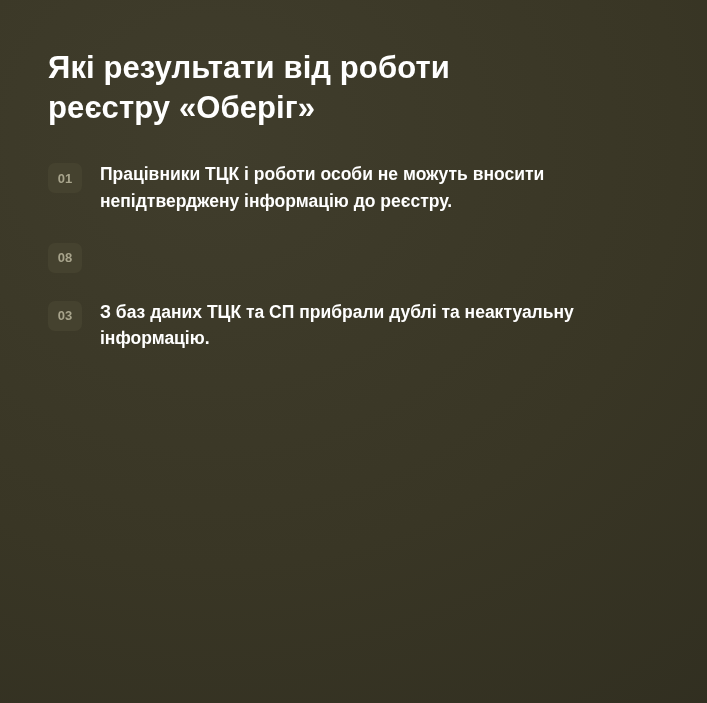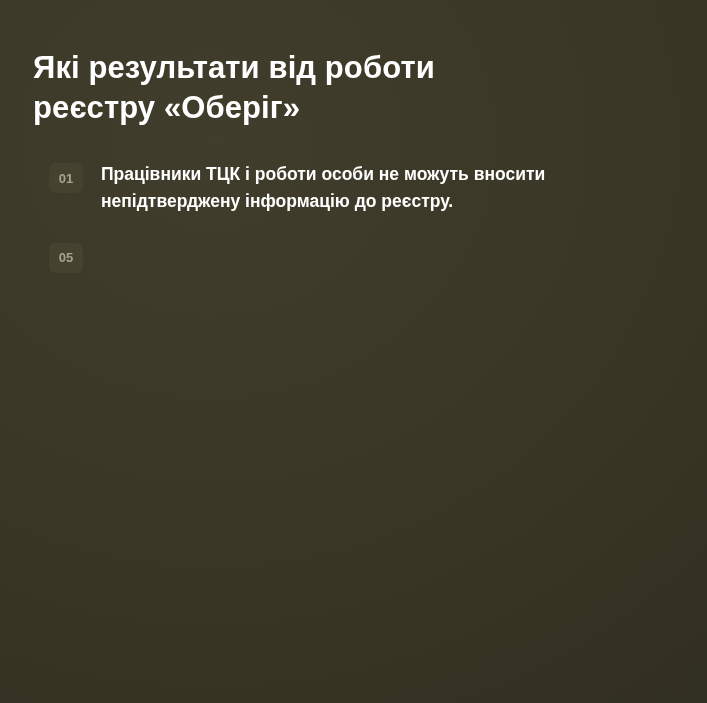--- a/index.html
+++ b/index.html
@@ -12,33 +12,33 @@
     background: #3a3726;
     font-family: "Liberation Sans", sans-serif;
     overflow: hidden;
   }
   .slide {
     position: relative;
     width: 707px;
     height: 703px;
     box-sizing: border-box;
     background: radial-gradient(120% 110% at 30% 20%, #403d2c 0%, #393625 55%, #302e20 100%);
-    padding: 48px 56px 0 33px;
+    padding: 48px 56px 0 48px;
   }
   .slide-title {
     color: #ffffff;
     font-size: 31px;
     line-height: 1.28;
     font-weight: bold;
     letter-spacing: 0.1px;
     margin: 0 0 34px 0;
     max-width: 520px;
   }
   .list {
-    margin: 16px;
+    margin: 0;
     padding: 0;
     list-style: none;
   }
   .list-item {
     display: flex;
     align-items: flex-start;
     margin-bottom: 26px;
   }
   .list-item:last-child {
     margin-bottom: 0;
@@ -74,19 +74,23 @@
   <h1 class="slide-title">Які результати від роботи реєстру «Оберіг»</h1>
 
   <ul class="list">
 
     <li class="list-item">
       <span class="item-number">01</span>
       <span class="item-text">Працівники ТЦК і роботи особи не можуть вносити непідтверджену інформацію до реєстру.</span>
     </li>
 
     <li class="list-item">
-      <span class="item-number">05</span>
+      <span class="item-number">08</span>
     </li>
 
+    <li class="list-item">
+      <span class="item-number">03</span>
+      <span class="item-text">З баз даних ТЦК та СП прибрали дублі та неактуальну інформацію.</span>
+    </li>
 
   </ul>
 
 </div>
 
 </body></html>

